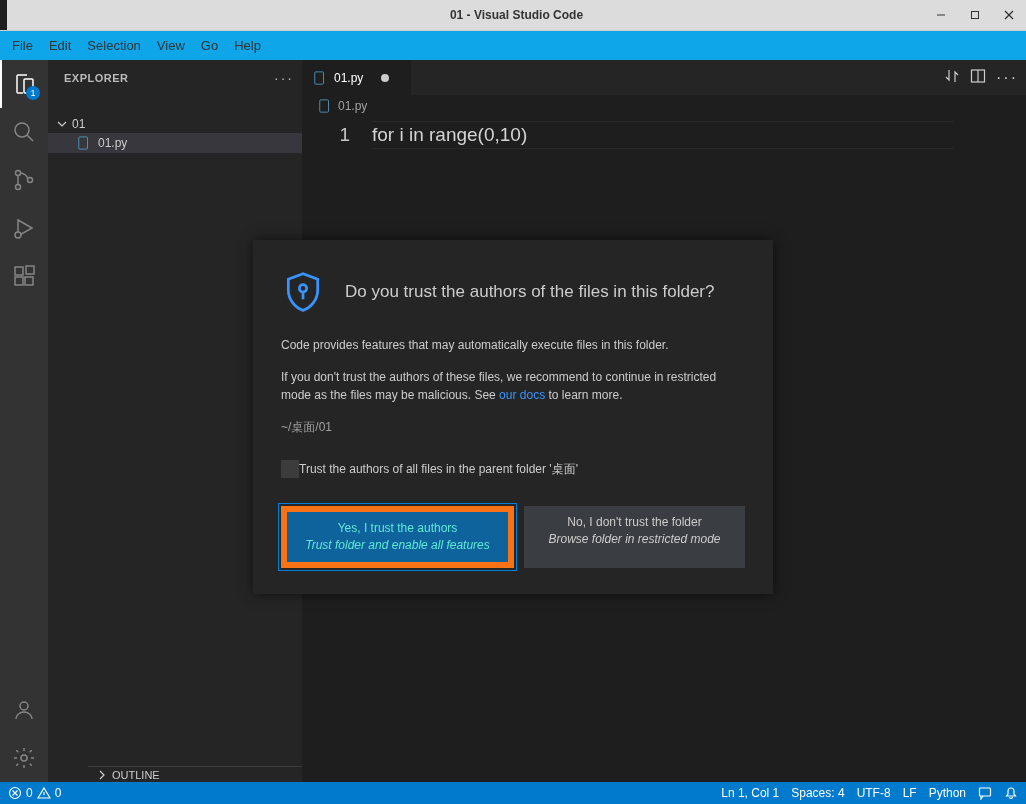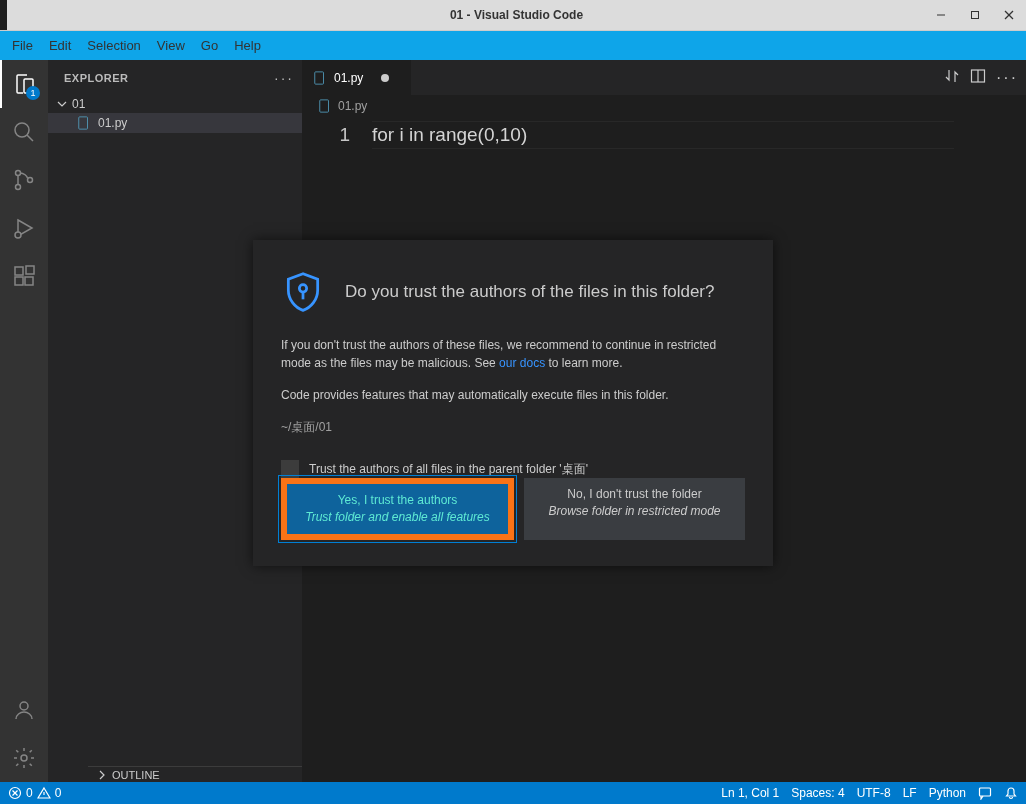--- a/index.html
+++ b/index.html
@@ -24,21 +24,21 @@
 .activitybar-item { width: 48px; height: 48px; display: flex; align-items: center; justify-content: center; color: #858585; cursor: pointer; position: relative; }
 .activitybar-item.active { color: #fff; border-left: 2px solid #fff; }
 .activitybar-item svg { width: 24px; height: 24px; }
 .activitybar-badge { position: absolute; bottom: 8px; right: 8px; background: #007acc; color: #fff; font-size: 9px; border-radius: 8px; min-width: 14px; height: 14px; display: flex; align-items: center; justify-content: center; padding: 0 3px; }
 
 
 .sidebar { width: 254px; background: #252526; display: flex; flex-direction: column; }
 .sidebar-header { height: 35px; display: flex; align-items: center; justify-content: space-between; padding: 0 8px 0 16px; }
 .sidebar-title { color: #bbbbbb; font-size: 11px; letter-spacing: 0.5px; font-weight: bold; }
 .sidebar-more { color: #bbbbbb; font-size: 14px; letter-spacing: 2px; cursor: pointer; }
-.sidebar-section { display: flex; align-items: center; padding: 2px 8px; color: #ccc; font-size: 12px; cursor: pointer; }
+.sidebar-section { display: flex; align-items: center; padding: 2px 8px; color: #ccc; font-size: 12px; cursor: pointer; margin-top: 20px; }
 .sidebar-section svg { width: 12px; height: 12px; margin-right: 4px; }
 .sidebar-file { display: flex; align-items: center; padding: 2px 8px 2px 28px; background: #37373d; color: #ccc; font-size: 12px; cursor: pointer; }
 .sidebar-file .file-icon { width: 16px; height: 16px; margin-right: 6px; display:flex; align-items:center; justify-content:center; }
 .sidebar-outline { display: flex; align-items: center; padding: 2px 8px; color: #ccc; font-size: 11px; cursor: pointer; border-top: 1px solid #3c3c3c; height: 16px; margin-left: 40px; }
 .sidebar-outline svg { width: 12px; height: 12px; margin-right: 4px; }
 
 
 .editor { flex: 1; background: #1e1e1e; display: flex; flex-direction: column; min-width: 0; }
 .tabs { height: 35px; background: #252526; display: flex; align-items: stretch; }
 .tab { display: flex; align-items: center; padding: 0 10px; background: #1e1e1e; min-width: 110px; border-right: 1px solid #252526; cursor: pointer; }
@@ -64,21 +64,21 @@
 
 .dialog-overlay { position: absolute; top: 60px; left: 0; right: 0; bottom: 22px; display: flex; align-items: flex-start; justify-content: center; pointer-events: none;  }
 .dialog { width: 520px; background: #252526; box-shadow: 0 0 12px rgba(0,0,0,0.6); padding: 30px 28px 26px; pointer-events: auto; margin-top: 180px; }
 .dialog-header { display: flex; align-items: center; gap: 20px; margin-bottom: 22px; }
 .dialog-header svg { width: 44px; height: 44px; flex-shrink:0;}
 .dialog-title { color: #ccc; font-size: 17px; }
 .dialog-body { color: #ccc; font-size: 12px; line-height: 1.5; }
 .dialog-body p { margin-bottom: 14px; }
 .dialog-link { color: #3794ff; cursor: pointer; }
 .dialog-path { color: #a0a0a0; font-size: 12px; margin-bottom: 24px; }
-.dialog-check { display: flex; gap: 10px; }
+.dialog-check { display: flex; margin-bottom: 28px; }
 .dialog-check-box { width: 18px; height: 18px; background: #3c3c3c; border: 1px solid #3c3c3c; cursor: pointer; }
 .dialog-check-label { color: #ccc; font-size: 12px; }
 .dialog-buttons { display: flex; gap: 10px; }
 .dialog-btn { flex: 1; padding: 8px 6px; text-align: center; cursor: pointer; font-size: 12px; line-height: 1.4; }
 .dialog-btn.primary { background: #0e639c; border: 6px solid #f97316; color: #5eead4; outline: 1px solid #007fd4; outline-offset: 2px;}
 .dialog-btn.secondary { background: #3a3d41; color: #ccc; }
 .dialog-btn-sub { font-style: italic; display: block; }
 
 .file-icon svg { width:14px; height:14px; }
 </style>
@@ -288,24 +288,24 @@
   <div class="dialog">
     <div class="dialog-header">
       <svg viewBox="0 0 24 24">
         <path d="M12 2L4 5v6c0 5 3.5 9.5 8 11 4.5-1.5 8-6 8-11V5l-8-3z" fill="none" stroke="#3794ff" stroke-width="1.5"></path>
         <circle cx="12" cy="10" r="2" fill="none" stroke="#3794ff" stroke-width="1.5"></circle>
         <line x1="12" y1="12" x2="12" y2="16" stroke="#3794ff" stroke-width="1.5"></line>
       </svg>
       <div class="dialog-title">Do you trust the authors of the files in this folder?</div>
     </div>
     <div class="dialog-body">
+      <p>Code provides features that may automatically execute files in this folder.</p>
       <p>
         <span>If you don't trust the authors of these files, we recommend to continue in restricted mode as the files may be malicious. See </span><span class="dialog-link">our docs</span><span> to learn more.</span>
       </p>
-      <p>Code provides features that may automatically execute files in this folder.</p>
       <div class="dialog-path">~/桌面/01</div>
       <div class="dialog-check">
         <div class="dialog-check-box"></div>
         <div class="dialog-check-label">Trust the authors of all files in the parent folder '桌面'</div>
       </div>
       <div class="dialog-buttons">
         <div class="dialog-btn primary">
           <span>Yes, I trust the authors</span>
           <span class="dialog-btn-sub">Trust folder and enable all features</span>
         </div>

